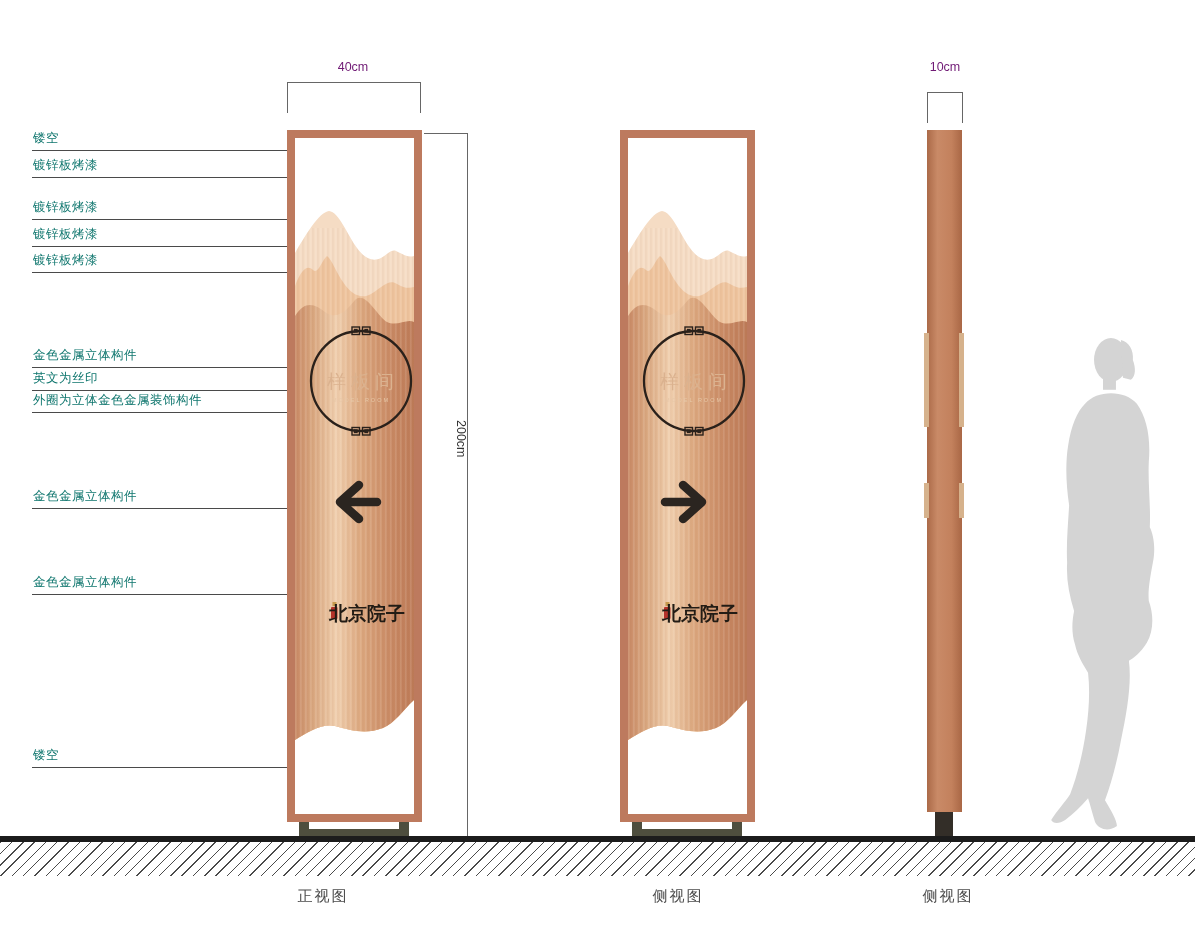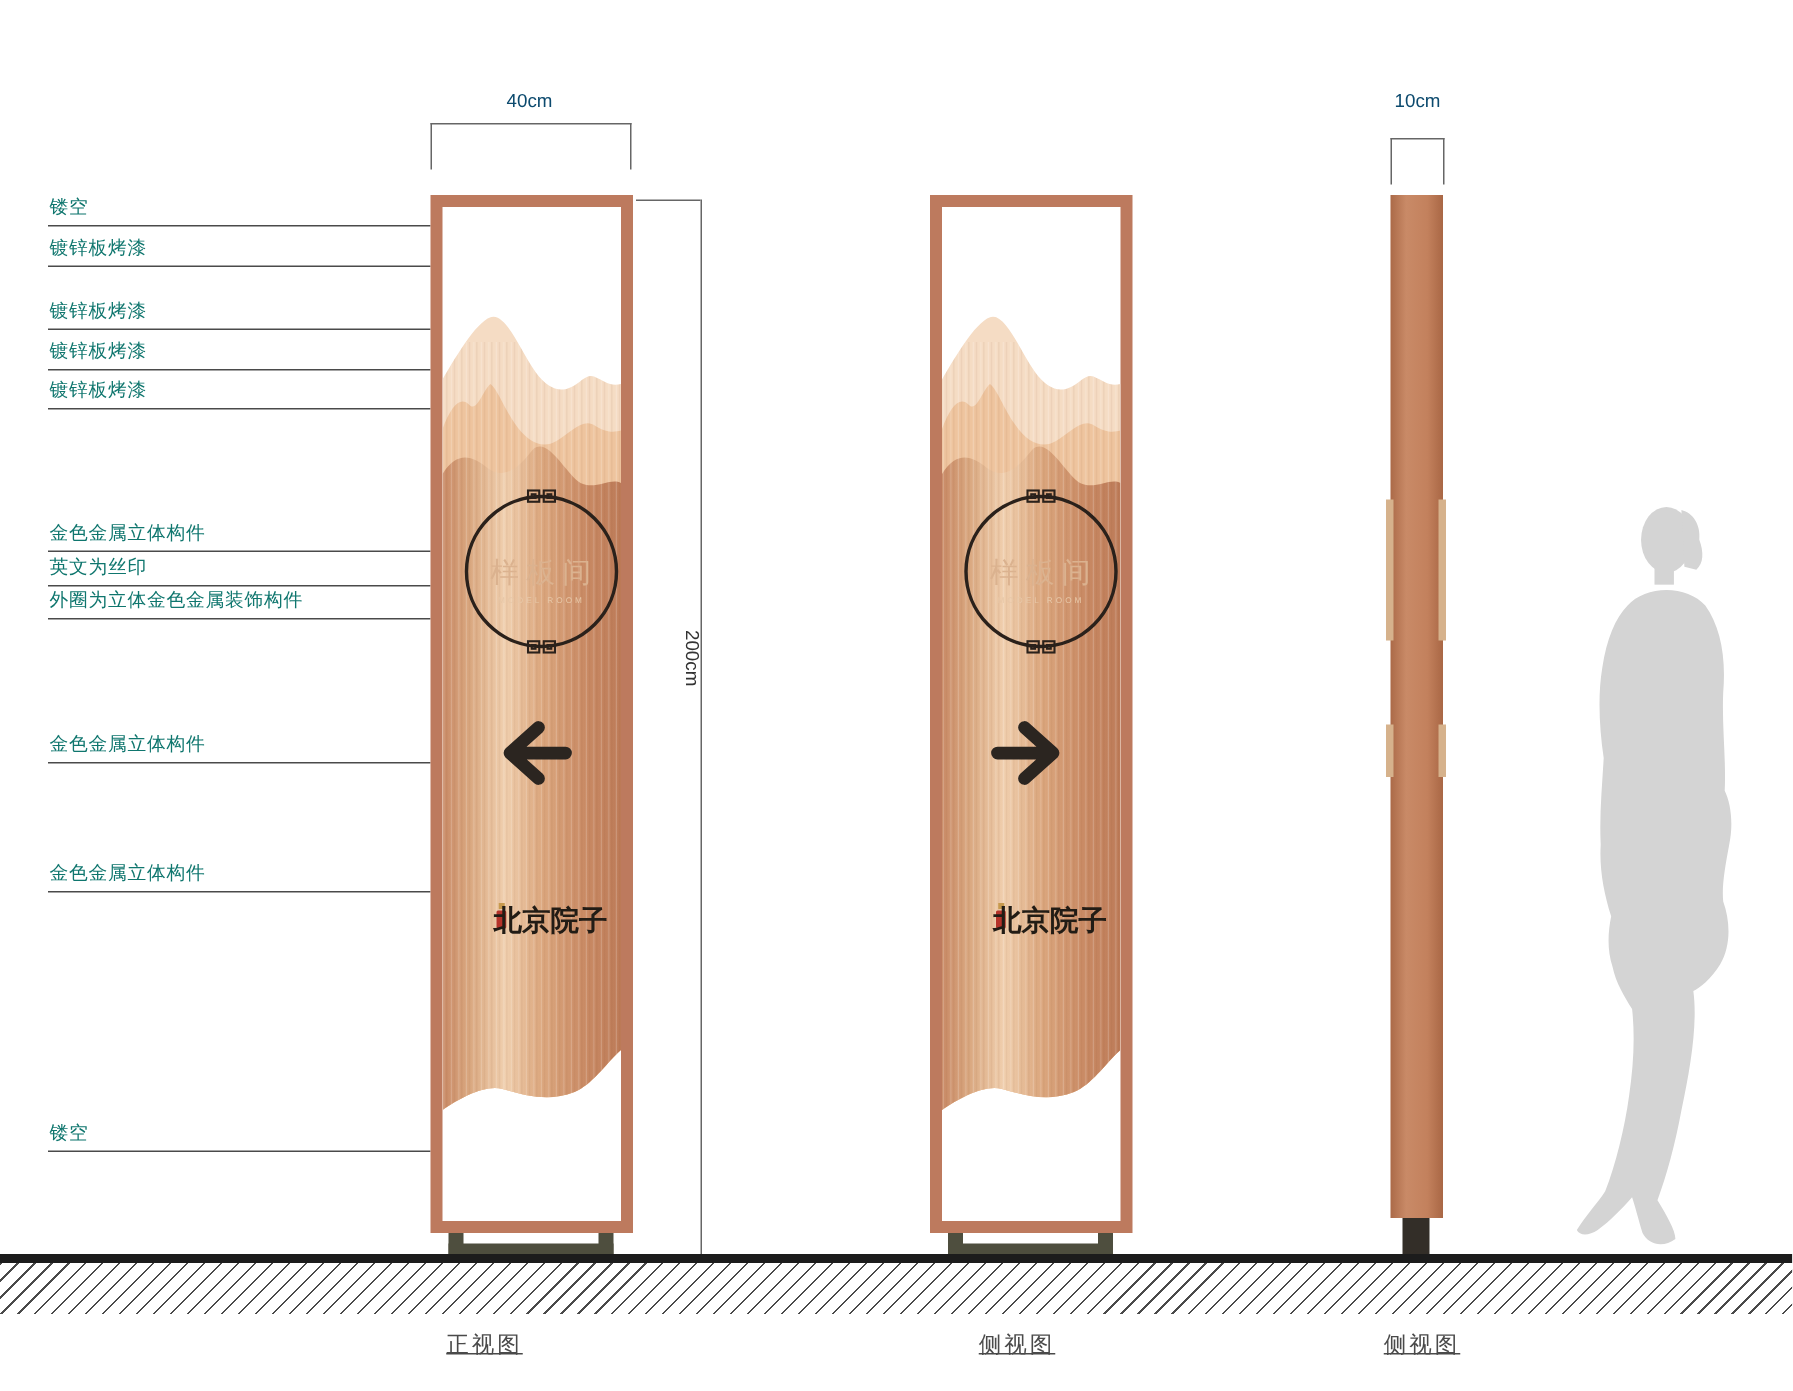--- a/index.html
+++ b/index.html
@@ -3,41 +3,41 @@
 <meta charset="utf-8">
 <style>
   html,body{margin:0;padding:0;background:#ffffff;}
   body{font-family:"Liberation Sans","DejaVu Sans",sans-serif;}
   #stage{position:relative;width:1195px;height:927px;background:#fff;overflow:hidden;}
 
   .callout{position:absolute;left:33px;}
   .callout .txt{font-size:12.5px;color:#0f766e;letter-spacing:.5px;white-space:nowrap;}
   .callout .line{position:absolute;left:-1px;height:0;border-top:1px solid #4a4a4a;}
 
-  .dim-label{position:absolute;font-size:12.5px;color:#0c4a6e;transform:translateX(-50%);}
+  .dim-label{position:absolute;font-size:12.5px;color:#701a75;transform:translateX(-50%);}
   .bracket{position:absolute;border-top:1px solid #666;border-left:1px solid #666;border-right:1px solid #666;}
   .vline{position:absolute;width:0;border-left:1px solid #666;}
   .hline{position:absolute;height:0;border-top:1px solid #666;}
 
   .frame{position:absolute;width:135px;height:692px;background:#fff;border:8px solid #bd7a5e;box-sizing:border-box;}
   .panel-svg{position:absolute;width:119px;height:676px;}
 
   .base{position:absolute;width:110px;height:15px;box-sizing:border-box;
         border-left:10px solid #4e4e3e;border-right:10px solid #4e4e3e;border-bottom:8px solid #4e4e3e;}
 
   .side-col{position:absolute;left:927px;top:130px;width:35px;height:682px;
             background:linear-gradient(90deg,#ab6a48,#c98a67 30%,#c3815d 70%,#a96745);}
   .side-strip{position:absolute;width:5px;background:#d6b28c;}
   .side-foot{position:absolute;left:935px;top:812px;width:18px;height:26px;background:#332e28;}
 
   .ground-line{position:absolute;left:0;top:836px;width:1195px;height:6px;background:#1c1c1c;}
   .ground-hatch{position:absolute;left:0;top:842px;width:1195px;height:34px;
                 background:repeating-linear-gradient(135deg,#4a4a4a 0 1px,transparent 1px 8px);}
 
-  .caption{position:absolute;top:887px;font-size:15px;color:#4a4a4a;letter-spacing:2px;transform:translateX(-50%);white-space:nowrap;text-decoration:underline;}
+  .caption{position:absolute;top:887px;font-size:15px;color:#4a4a4a;letter-spacing:2px;transform:translateX(-50%);white-space:nowrap;}
 
   .v-dim{position:absolute;font-size:12.5px;color:#333;writing-mode:vertical-rl;}
   .silhouette{position:absolute;left:1037px;top:334px;width:130px;height:503px;}
 </style>
 </head>
 <body>
 
 <div id="stage">
 
   <div class="callout" style="top:130px">

